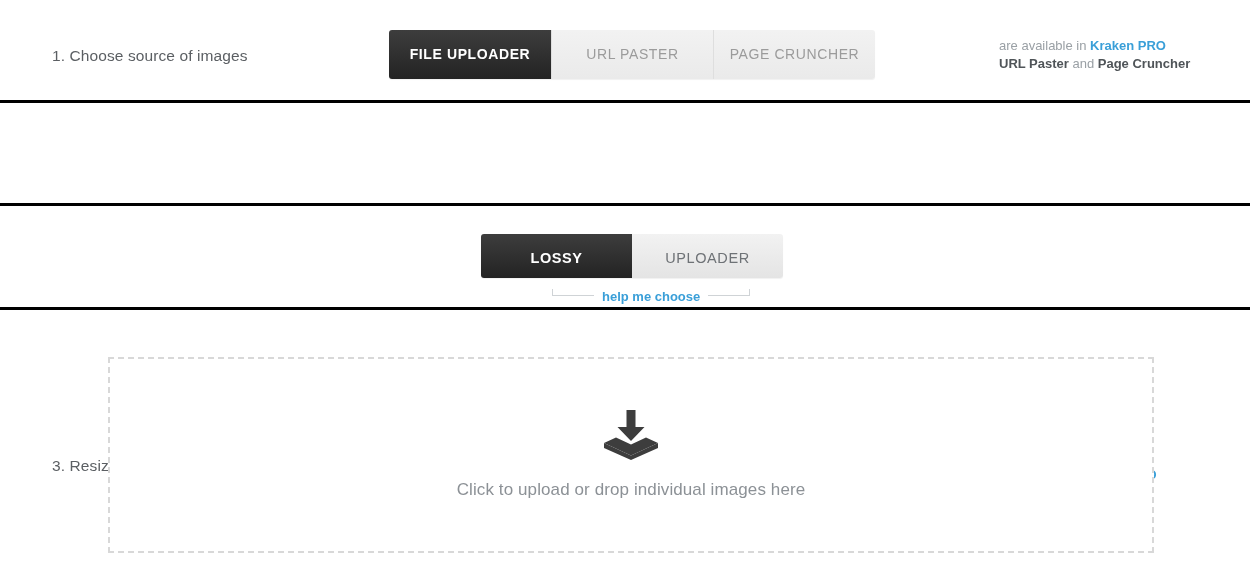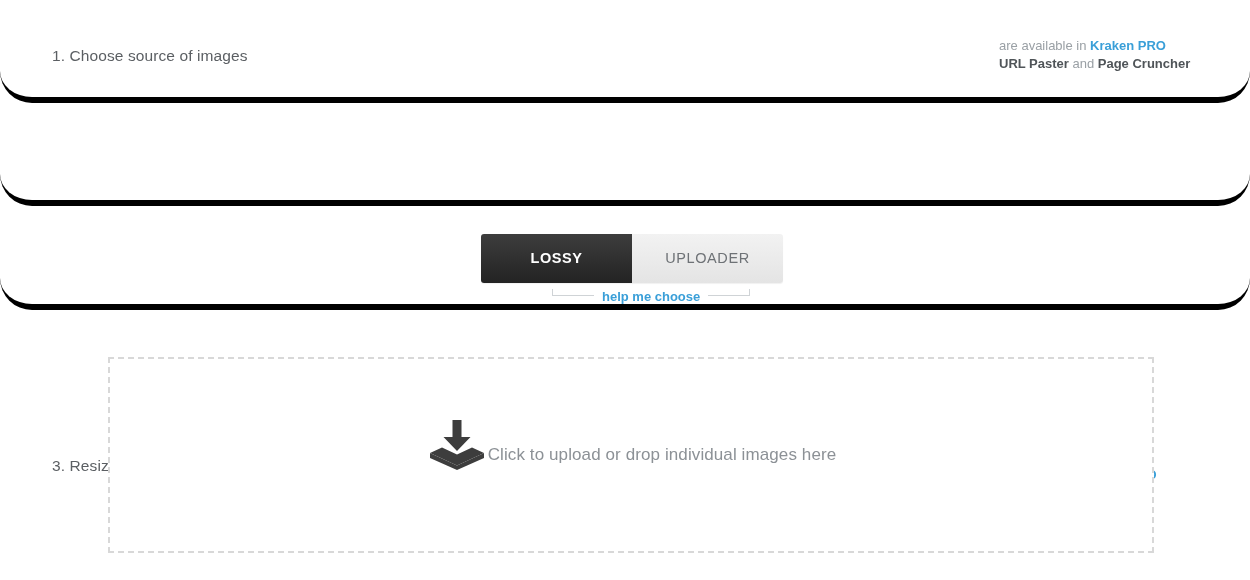--- a/index.html
+++ b/index.html
@@ -14,22 +14,21 @@
     color: #555;
     overflow: hidden;
     position: relative;
   }
 
   
   .row {
     position: relative;
     width: 100%;
     box-sizing: border-box;
-    border-bottom: 6px solid #000000;
-    border-radius: 32px;
+    border-bottom: 3px solid #000000;
   }
   .row-1 { height: 103px; }
   .row-2 { height: 103px; }
   .row-3 { height: 104px; }
 
   .step-label {
     position: absolute;
     left: 52px;
     font-size: 15.5px;
     color: #5b5f63;
@@ -99,21 +98,21 @@
   .toggle {
     position: absolute;
     left: 481px;
     top: 131px;
     display: flex;
     border-radius: 3px;
     overflow: hidden;
     box-shadow: 0 1px 1px rgba(0,0,0,0.06);
   }
   .toggle .opt {
-    height: 49px;
+    height: 44px;
     line-height: 49px;
     width: 151px;
     text-align: center;
     font-size: 14.5px;
     letter-spacing: 0.6px;
     cursor: pointer;
     box-sizing: border-box;
     user-select: none;
   }
   .toggle .opt.active {
@@ -242,20 +241,21 @@
   
   .dropzone {
     position: absolute;
     left: 108px;
     top: 357px;
     width: 1046px;
     height: 196px;
     border: 2px dashed #d8d8d8;
     box-sizing: border-box;
     display: flex;
+    flex-direction: column;
     align-items: center;
     justify-content: center;
     cursor: pointer;
     background: #ffffff;
   }
   .dz-icon {
     margin-bottom: 20px;
     line-height: 0;
   }
   .dz-text {
@@ -266,20 +266,31 @@
 </style>
 </head>
 <body>
 
 <div class="row row-1">
 
   <div class="step-label" style="top:47px;">
     <span>1. Choose source of images</span>
   </div>
 
+  <div class="tabs">
+    <div class="tab w1 active">
+      <span>FILE UPLOADER</span>
+    </div>
+    <div class="tab w2 inactive">
+      <span>URL PASTER</span>
+    </div>
+    <div class="tab w3 inactive">
+      <span>PAGE CRUNCHER</span>
+    </div>
+  </div>
 
   <div class="side-note" style="top:37px;">
     <div>
       <span class="lite">are available in </span><span class="link">Kraken PRO</span>
     </div>
     <div>
       <span class="strong">URL Paster</span><span class="lite"> and </span><span class="strong">Page Cruncher</span>
     </div>
   </div>
 </div>

